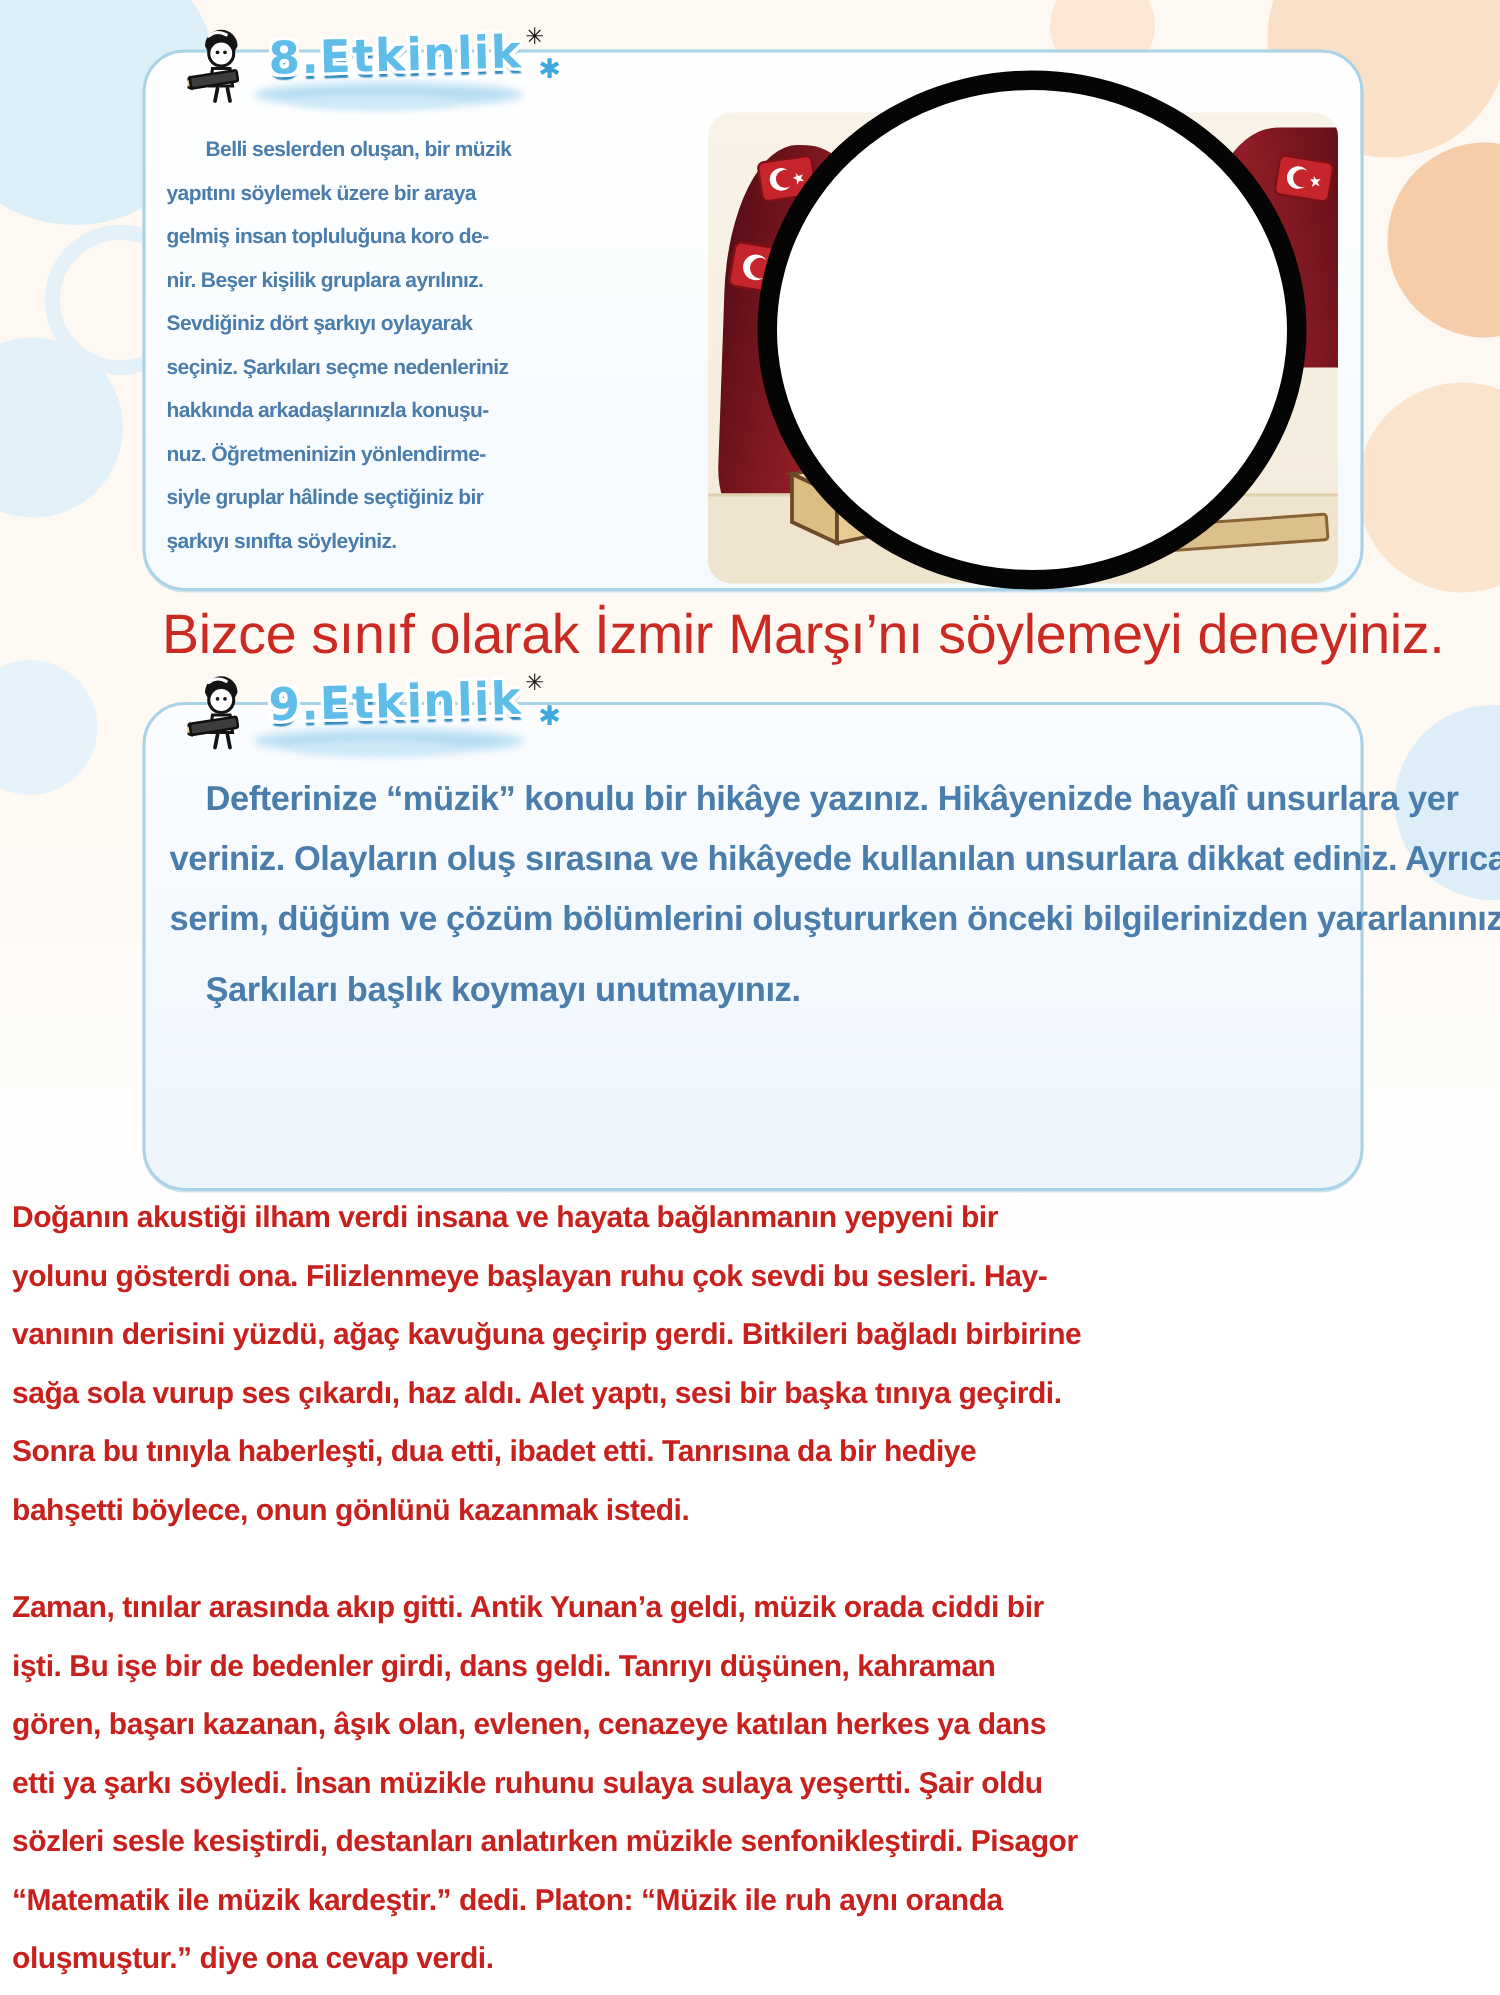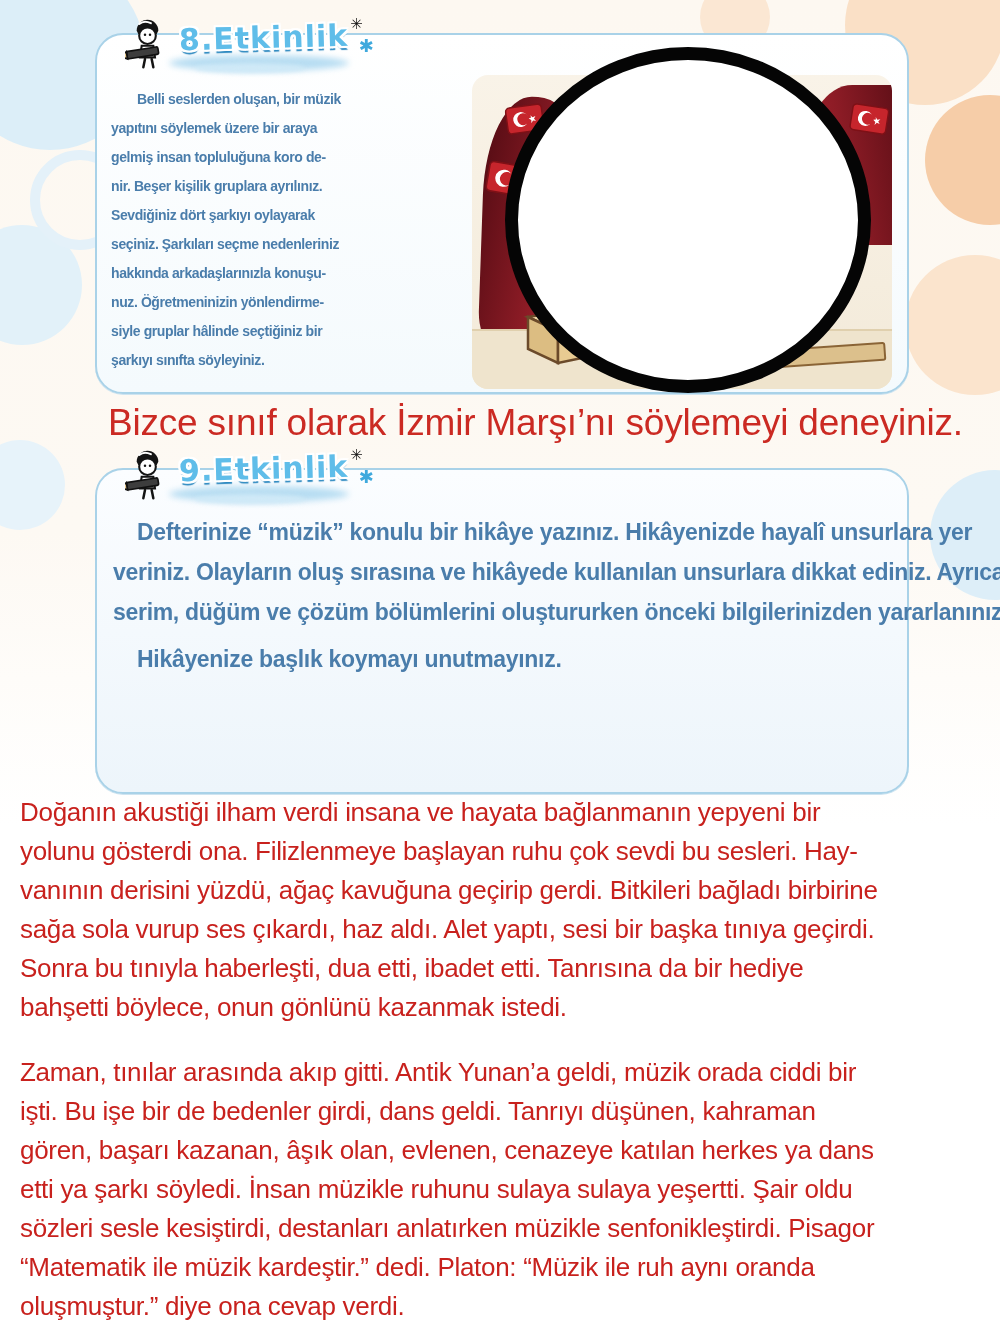--- a/index.html
+++ b/index.html
@@ -79,22 +79,22 @@
 
   
   .caption{
     position:absolute;left:108px;top:402px;
     color:#cb2a23;font-size:37px;letter-spacing:-0.2px;font-weight:400;
   }
 
   
   .reading{position:absolute;left:8px;top:793px;width:988px;}
   .reading p{
-    margin:0 0 26px 12px;color:#c8211d;font-size:26px;line-height:39px;
-    letter-spacing:-0.3px;white-space:pre;font-weight:400;
+    margin:0 0 26px 0;color:#c8211d;font-size:20px;line-height:39px;
+    letter-spacing:-0.3px;white-space:pre;font-weight:700;
   }
 </style>
 </head>
 <body>
 
 <div class="screen">
 
   <div class="deco d1"></div>
   <div class="deco d2"></div>
   <div class="deco d3"></div>
@@ -210,21 +210,21 @@
       </span>
       <span class="bubble-text">9.Etkinlik</span>
       <span class="sparkle">✳</span>
       <span class="sparkle blue">✱</span>
     </div>
 
     <div class="box9-text">
       <p>Defterinize “müzik” konulu bir hikâye yazınız. Hikâyenizde hayalî unsurlara yer
 veriniz. Olayların oluş sırasına ve hikâyede kullanılan unsurlara dikkat ediniz. Ayrıca
 serim, düğüm ve çözüm bölümlerini oluştururken önceki bilgilerinizden yararlanınız.</p>
-      <p>Hikâyenize başlık koymayı unutmayınız.</p>
+      <p>Şarkıları başlık koymayı unutmayınız.</p>
     </div>
   </div>
 
   <div class="reading">
     <p>Doğanın akustiği ilham verdi insana ve hayata bağlanmanın yepyeni bir
 yolunu gösterdi ona. Filizlenmeye başlayan ruhu çok sevdi bu sesleri. Hay-
 vanının derisini yüzdü, ağaç kavuğuna geçirip gerdi. Bitkileri bağladı birbirine
 sağa sola vurup ses çıkardı, haz aldı. Alet yaptı, sesi bir başka tınıya geçirdi.
 Sonra bu tınıyla haberleşti, dua etti, ibadet etti. Tanrısına da bir hediye
 bahşetti böylece, onun gönlünü kazanmak istedi.</p>

